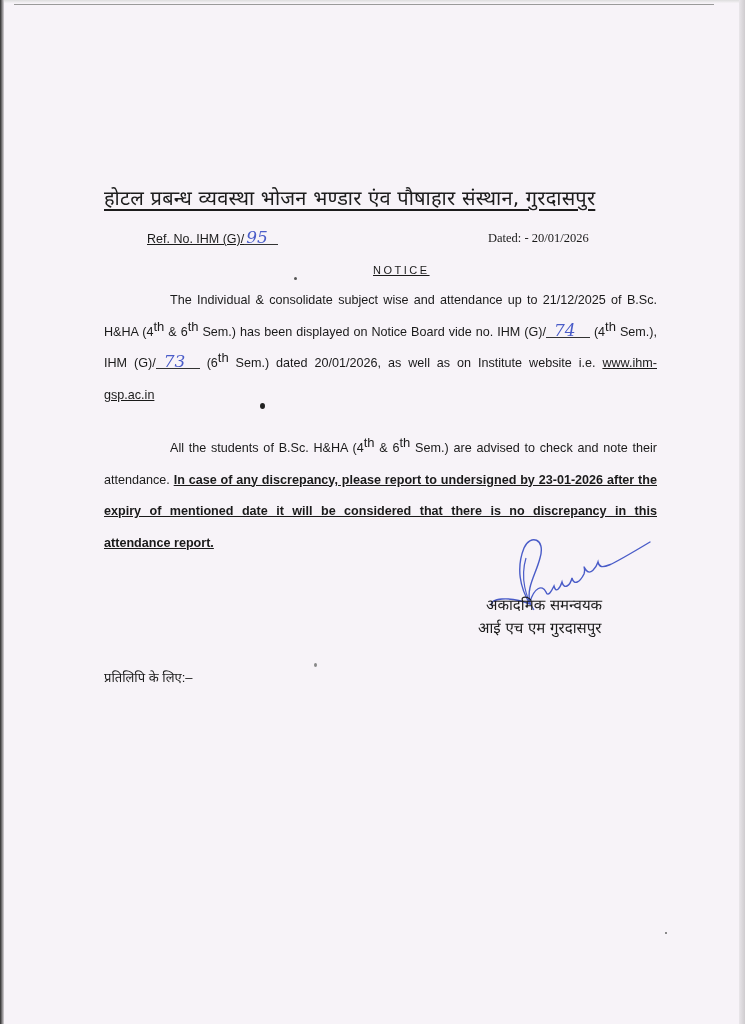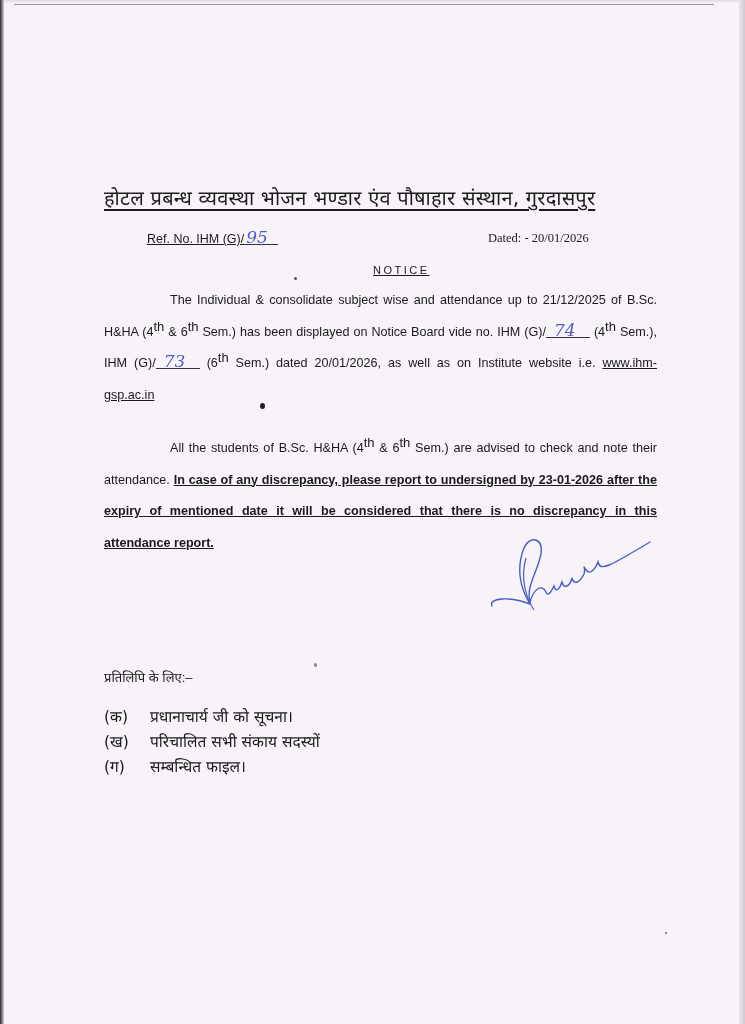--- a/index.html
+++ b/index.html
@@ -160,26 +160,25 @@
 
   <div class="para para2">
     <span class="indent"></span><span>All the students of B.Sc. H&amp;HA (4</span><sup>th</sup><span> &amp; 6</span><sup>th</sup><span> Sem.) are advised to check and note their attendance. </span><span class="bold-u">In case of any discrepancy, please report to undersigned by 23-01-2026 after the expiry of mentioned date it will be considered that there is no discrepancy in this attendance report.</span>
   </div>
 
   <svg class="signature" viewBox="0 0 180 90">
     <path d="M 2 78 C -2 70, 20 68, 40 76 C 30 60, 26 40, 34 20 C 40 6, 56 10, 50 30 C 46 46, 36 60, 40 74 C 44 60, 52 56, 56 64 C 58 70, 62 62, 64 58 C 66 66, 70 60, 72 54 C 74 62, 80 58, 82 50 C 84 58, 90 54, 94 46 C 96 40, 92 36, 96 42 C 100 48, 106 40, 108 34 C 110 44, 120 38, 160 14" fill="none" stroke="#4a5cc8" stroke-width="1.4" stroke-linecap="round"></path>
     <path d="M 36 30 C 30 50, 36 70, 44 82" fill="none" stroke="#4a5cc8" stroke-width="1.2"></path>
   </svg>
 
+  <div class="sign-block">
+    <div class="sign-line1">अकादमिक समन्वयक</div>
+    <div>आई एच एम गुरदासपुर</div>
+  </div>
 
   <div class="copy-heading">प्रतिलिपि के लिए:–</div>
 
-  <ul class="copy-list">
-    <li><span class="copy-marker">(क)</span><span>प्रधानाचार्य जी को सूचना।</span></li>
-    <li><span class="copy-marker">(ख)</span><span>परिचालित सभी संकाय सदस्यों</span></li>
-    <li><span class="copy-marker">(ग)</span><span>सम्बन्धित फाइल।</span></li>
-  </ul>
 
   <div class="speck" style="left:294px;top:277px;width:3px;height:3px;"></div>
   <div class="speck" style="left:260px;top:403px;width:5px;height:6px;background:#222;"></div>
   <div class="speck" style="left:314px;top:663px;width:3px;height:4px;background:#888;"></div>
   <div class="speck" style="left:665px;top:932px;width:2px;height:2px;background:#666;"></div>
 </div>
 
 </body></html>

